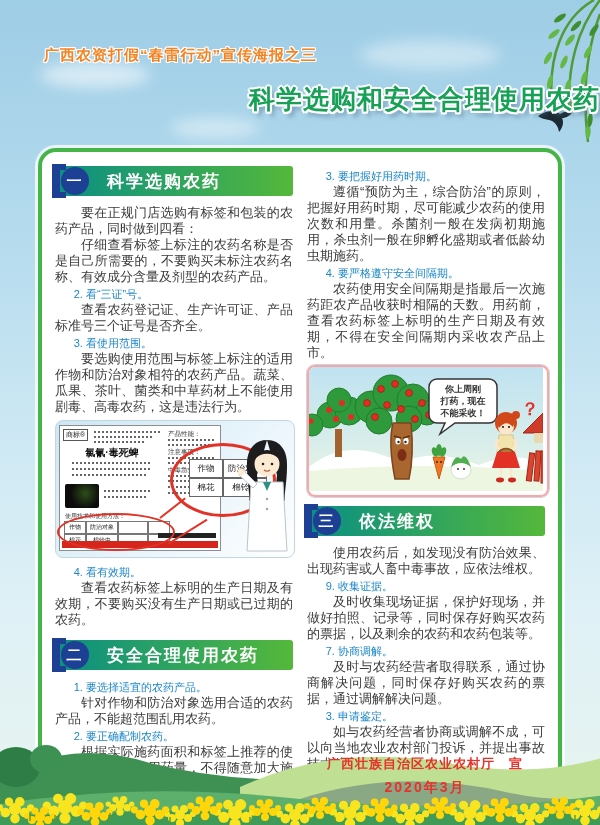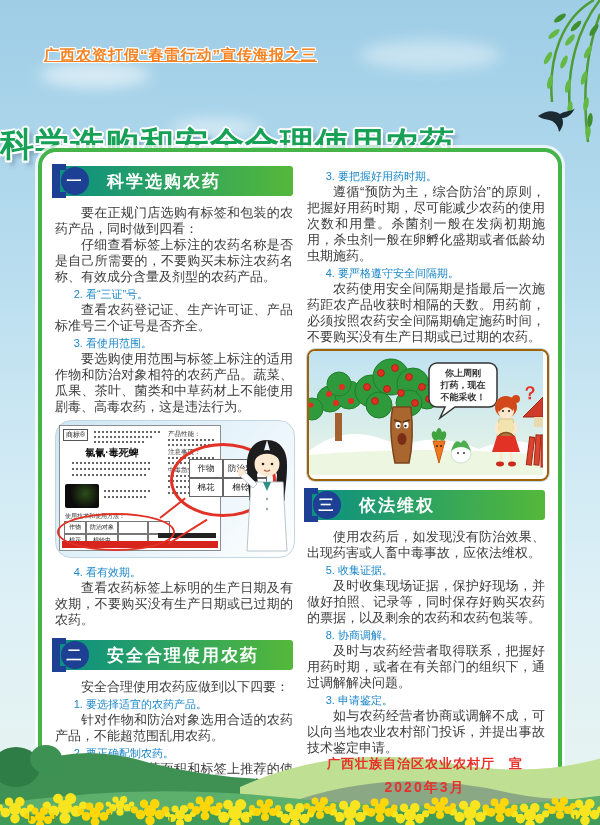--- a/index.html
+++ b/index.html
@@ -5,44 +5,44 @@
   html,body{margin:0;padding:0;}
   body{font-family:"Liberation Sans","DejaVu Sans",sans-serif;}
   .poster{position:relative;width:600px;height:825px;overflow:hidden;
     background:linear-gradient(180deg,#9ecde6 0%,#b6dcee 30%,#cfe9f4 55%,#dff1f6 75%,#e8f4ef 100%);}
   .cloud{position:absolute;background:#fff;border-radius:50%;filter:blur(7px);}
   .c1{left:40px;top:62px;width:110px;height:26px;opacity:.55;}
   .c2{left:360px;top:40px;width:140px;height:30px;opacity:.4;}
   .c3{left:170px;top:118px;width:90px;height:20px;opacity:.45;}
 
   .series{position:absolute;left:44px;top:46px;font-size:15px;font-weight:bold;color:#f58220;letter-spacing:1px;
-    text-shadow:1px 0 #fff,-1px 0 #fff,0 1px #fff,0 -1px #fff,1px 1px #fff,-1px -1px #fff,1px -1px #fff,-1px 1px #fff;text-decoration:underline;}
-  .title{position:absolute;left:0;top:82px;width:100%;text-align:left;font-size:34px;font-weight:bold;color:#17a157;letter-spacing:1px;
-    text-shadow:2px 0 0 #fff,-2px 0 0 #fff,0 2px 0 #fff,0 -2px 0 #fff,1.5px 1.5px 0 #fff,-1.5px 1.5px 0 #fff,1.5px -1.5px 0 #fff,-1.5px -1.5px 0 #fff,4px 5px 4px rgba(70,100,130,.55);margin-top:40px;}
+    text-shadow:1px 0 #fff,-1px 0 #fff,0 1px #fff,0 -1px #fff,1px 1px #fff,-1px -1px #fff,1px -1px #fff,-1px 1px #fff;}
+  .title{position:absolute;left:0;top:82px;width:100%;text-align:right;font-size:26px;font-weight:bold;color:#17a157;letter-spacing:1px;
+    text-shadow:2px 0 0 #fff,-2px 0 0 #fff,0 2px 0 #fff,0 -2px 0 #fff,1.5px 1.5px 0 #fff,-1.5px 1.5px 0 #fff,1.5px -1.5px 0 #fff,-1.5px -1.5px 0 #fff,4px 5px 4px rgba(70,100,130,.55);}
 
   .willow{position:absolute;top:0;right:0;}
   .swallow{position:absolute;top:106px;right:24px;}
 
   .panel{position:absolute;left:38px;top:148px;width:524px;height:644px;box-sizing:border-box;
     background:#fff;border:4px solid #45b549;border-radius:18px;box-shadow:0 0 0 3px rgba(255,255,255,.75);
     padding:12px 13px 10px;display:flex;gap:14px;overflow:hidden;}
   .col{width:238px;flex:0 0 238px;}
 
   .sec-head{position:relative;height:30px;background:linear-gradient(90deg,#0a8f84,#54b83a);border-radius:3px;
     display:flex;align-items:center;padding-left:52px;color:#fff;font-weight:bold;font-size:17px;letter-spacing:2px;margin:2px 0 9px;box-sizing:border-box;}
   .badge{position:absolute;left:-3px;top:-2px;height:34px;display:flex;align-items:center;}
   .br{display:block;width:14px;height:34px;box-sizing:border-box;border-left:8px solid #1d3f94;border-top:6px solid #1d3f94;border-bottom:6px solid #1d3f94;}
   .circ{display:flex;align-items:center;justify-content:center;width:28px;height:28px;margin-left:-5px;background:#1d3f94;border-radius:50%;
     color:#fff;font-style:normal;font-size:15px;font-weight:bold;}
 
   .intro,.body{font-size:13px;line-height:16px;color:#3b3b3b;text-align:justify;text-indent:2em;margin:0;}
   .blue{font-size:11px;line-height:16px;color:#1b87c9;text-indent:1.7em;margin:1px 0 0;}
 
   
-  .fig-label{position:relative;width:238px;height:136px;margin:5px 0 6px;border:1px solid #c2d6e2;border-radius:16px;
+  .fig-label{position:relative;width:238px;height:136px;margin:5px 0 6px;border:1px solid #c2d6e2;border-radius:8px;
     background:linear-gradient(135deg,#cde7f4 0%,#e8f4fb 55%,#ffffff 100%);}
   .card{position:absolute;left:3px;top:4px;width:162px;height:126px;background:#fff;border:1px solid #8d8d8d;box-sizing:border-box;}
   .tm{position:absolute;left:3px;top:3px;border:1px solid #555;font-size:7px;padding:0 2px;color:#222;}
   .pname{position:absolute;left:2px;top:20px;width:100px;text-align:center;font-size:10px;font-weight:bold;color:#111;}
   .dl{position:absolute;height:2px;background-image:repeating-linear-gradient(90deg,#666 0 2px,transparent 2px 4px);}
   .photo{position:absolute;left:5px;top:58px;width:34px;height:24px;background:radial-gradient(circle at 60% 40%,#2d4d18 0%,#0c0c0c 60%);border-radius:2px;}
   .usage{position:absolute;left:5px;top:86px;font-size:6px;color:#333;}
   .mini-table{position:absolute;left:4px;top:95px;width:106px;height:26px;display:grid;grid-template-columns:22px 32px 30px 22px;grid-template-rows:13px 13px;}
   .mini-table span{border:0.5px solid #777;font-size:6px;display:flex;align-items:center;justify-content:center;color:#222;background:#fff;overflow:hidden;}
   .dc{background-image:repeating-linear-gradient(90deg,#888 0 1px,transparent 1px 3px);background-size:80% 1px;background-repeat:no-repeat;background-position:center;}
@@ -50,21 +50,21 @@
   .redbar{position:absolute;left:2px;right:2px;bottom:2px;height:7px;background:#d6251d;}
   .blackstrip{position:absolute;right:4px;bottom:12px;width:58px;height:5px;background:#222;}
   .ring-small{position:absolute;left:1px;top:92px;width:114px;height:34px;border:2px solid #e23125;border-radius:50%;}
   .rline{position:absolute;height:2px;background:#e23125;transform-origin:0 50%;}
   .zoom-ellipse{position:absolute;left:114px;top:22px;width:100px;height:68px;border:3px solid #e23125;border-radius:50%;}
   .zoom-table{position:absolute;left:16px;top:13px;display:grid;grid-template-columns:34px 44px;grid-template-rows:19px 19px;}
   .zoom-table span{border:1px solid #666;background:#fff;font-size:8.5px;color:#222;display:flex;align-items:center;justify-content:center;}
   .woman{position:absolute;right:-4px;top:16px;}
 
   
-  .cartoon{position:relative;width:238px;height:128px;margin:4px 0 9px;border:2px solid #a16207;border-radius:8px;box-shadow:0 0 0 1px #c6dae6;overflow:hidden;}
+  .cartoon{position:relative;width:238px;height:128px;margin:4px 0 9px;border:2px solid #fca5a5;border-radius:8px;box-shadow:0 0 0 1px #c6dae6;overflow:hidden;}
 
   .landscape{position:absolute;left:0;bottom:0;}
   .footer{position:absolute;right:30px;bottom:28px;width:290px;text-align:center;color:#e8312a;font-weight:bold;}
   .footer .pub{font-size:13px;letter-spacing:1px;}
   .footer .date{font-size:14px;margin-top:6px;letter-spacing:2px;}
 </style>
 </head>
 <body>
 
 <div class="poster">
@@ -197,32 +197,31 @@
       <p class="body">查看农药标签上标明的生产日期及有效期，不要购买没有生产日期或已过期的农药。</p>
 
       <div class="sec-head" style="margin-top:12px;">
         <span class="badge">
             <i class="br"></i>
             <b class="circ">二</b>
           </span>
         <span>安全合理使用农药</span>
       </div>
 
-      <p class="intro">安全合理使用农药应做到以下四要：</p>
       <p class="blue">1. 要选择适宜的农药产品。</p>
       <p class="body">针对作物和防治对象选用合适的农药产品，不能超范围乱用农药。</p>
       <p class="blue">2. 要正确配制农药。</p>
       <p class="body">根据实际施药面积和标签上推荐的使用剂量准确计算用药量，不得随意加大施药剂量和改变施药方法。</p>
     </div>
 
     <div class="col">
       <p class="blue" style="margin-top:4px;">3. 要把握好用药时期。</p>
       <p class="body">遵循“预防为主，综合防治”的原则，把握好用药时期，尽可能减少农药的使用次数和用量。杀菌剂一般在发病初期施用，杀虫剂一般在卵孵化盛期或者低龄幼虫期施药。</p>
       <p class="blue">4. 要严格遵守安全间隔期。</p>
-      <p class="body">农药使用安全间隔期是指最后一次施药距农产品收获时相隔的天数。用药前，必须按照农药安全间隔期确定施药时间，不要购买没有生产日期或已过期的农药。</p>
+      <p class="body">农药使用安全间隔期是指最后一次施药距农产品收获时相隔的天数。用药前，查看农药标签上标明的生产日期及有效期，不得在安全间隔期内采收农产品上市。</p>
 
       <div class="cartoon">
         <svg width="234" height="124" viewBox="0 0 234 124">
           <defs>
             <linearGradient id="csky" x1="0" y1="0" x2="0" y2="1">
               <stop offset="0" stop-color="#bfe2f1"></stop>
                 <stop offset="1" stop-color="#e9f5e6"></stop>
             </linearGradient>
           </defs>
           <rect width="234" height="124" fill="url(#csky)"></rect>
@@ -323,24 +322,24 @@
 
       <div class="sec-head">
         <span class="badge">
             <i class="br"></i>
             <b class="circ">三</b>
           </span>
         <span>依法维权</span>
       </div>
 
       <p class="intro">使用农药后，如发现没有防治效果、出现药害或人畜中毒事故，应依法维权。</p>
-      <p class="blue">5. 收集证据。</p>
+      <p class="blue">9. 收集证据。</p>
       <p class="body">及时收集现场证据，保护好现场，并做好拍照、记录等，同时保存好购买农药的票据，以及剩余的农药和农药包装等。</p>
-      <p class="blue">8. 协商调解。</p>
-      <p class="body">及时与农药经营者取得联系，把握好用药时期，或者在有关部门的组织下，通过调解解决问题。</p>
+      <p class="blue">7. 协商调解。</p>
+      <p class="body">及时与农药经营者取得联系，通过协商解决问题，同时保存好购买农药的票据，通过调解解决问题。</p>
       <p class="blue">3. 申请鉴定。</p>
       <p class="body">如与农药经营者协商或调解不成，可以向当地农业农村部门投诉，并提出事故技术鉴定申请。</p>
       <p class="blue">4. 及时起诉。</p>
       <p class="body">事故技术鉴定结果显示确因农药质量问题造成人身损害、财产损失，且当事人通过协商、调解无法达成和解的，应及时向人民法院起诉。</p>
     </div>
   </div>
 
   <svg class="landscape" width="600" height="100" viewBox="0 0 600 100" preserveAspectRatio="none">
     <defs>
       <g id="clump">

